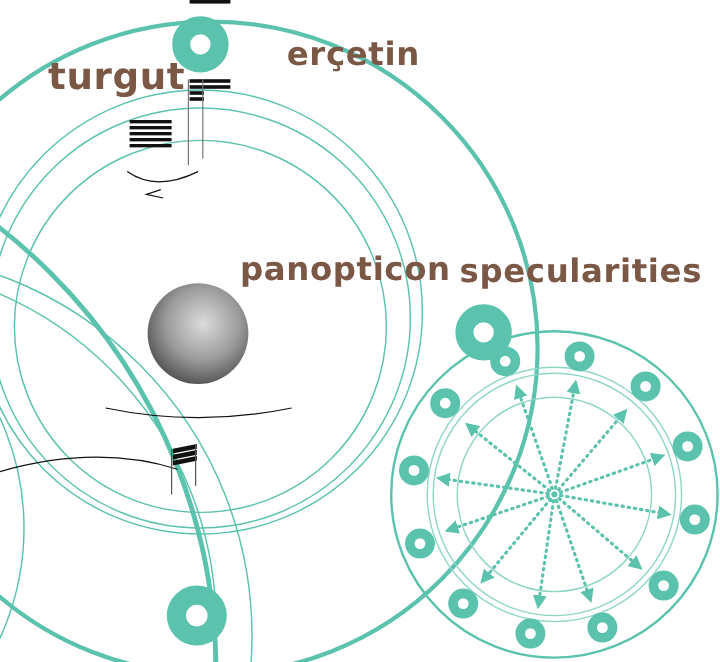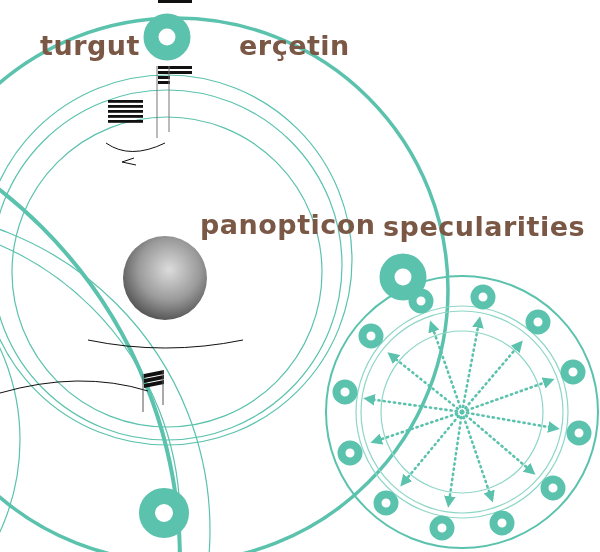--- a/index.html
+++ b/index.html
@@ -6,21 +6,21 @@
   body { width: 600px; height: 552px; overflow: hidden; position: relative; }
   .poster { position: absolute; left: 0; top: 0; width: 600px; height: 552px; }
   .title {
     position: absolute;
     font-family: "DejaVu Sans", sans-serif;
     font-weight: bold;
     color: #7a5845;
     letter-spacing: 0.5px;
     white-space: nowrap;
   }
-  .t-first { left: 40px; top: 30px; font-size: 27px; }
+  .t-first { left: 40px; top: 46px; font-size: 31px; }
   .t-last { left: 199px; top: 30px; font-size: 27px; margin-left: 40px; }
   .t-pan { left: 200px; top: 209px; font-size: 27px; }
   .t-spec { left: 383px; top: 211px; font-size: 27px; }
   .photo {
     position: absolute; left: 123px; top: 236px; width: 84px; height: 84px;
     border-radius: 50%; overflow: hidden;
     background: radial-gradient(circle at 55% 40%, #dcdcdc 0%, #9a9a9a 45%, #4a4a4a 80%, #2c2c2c 100%);
   }
 </style>
 </head>

